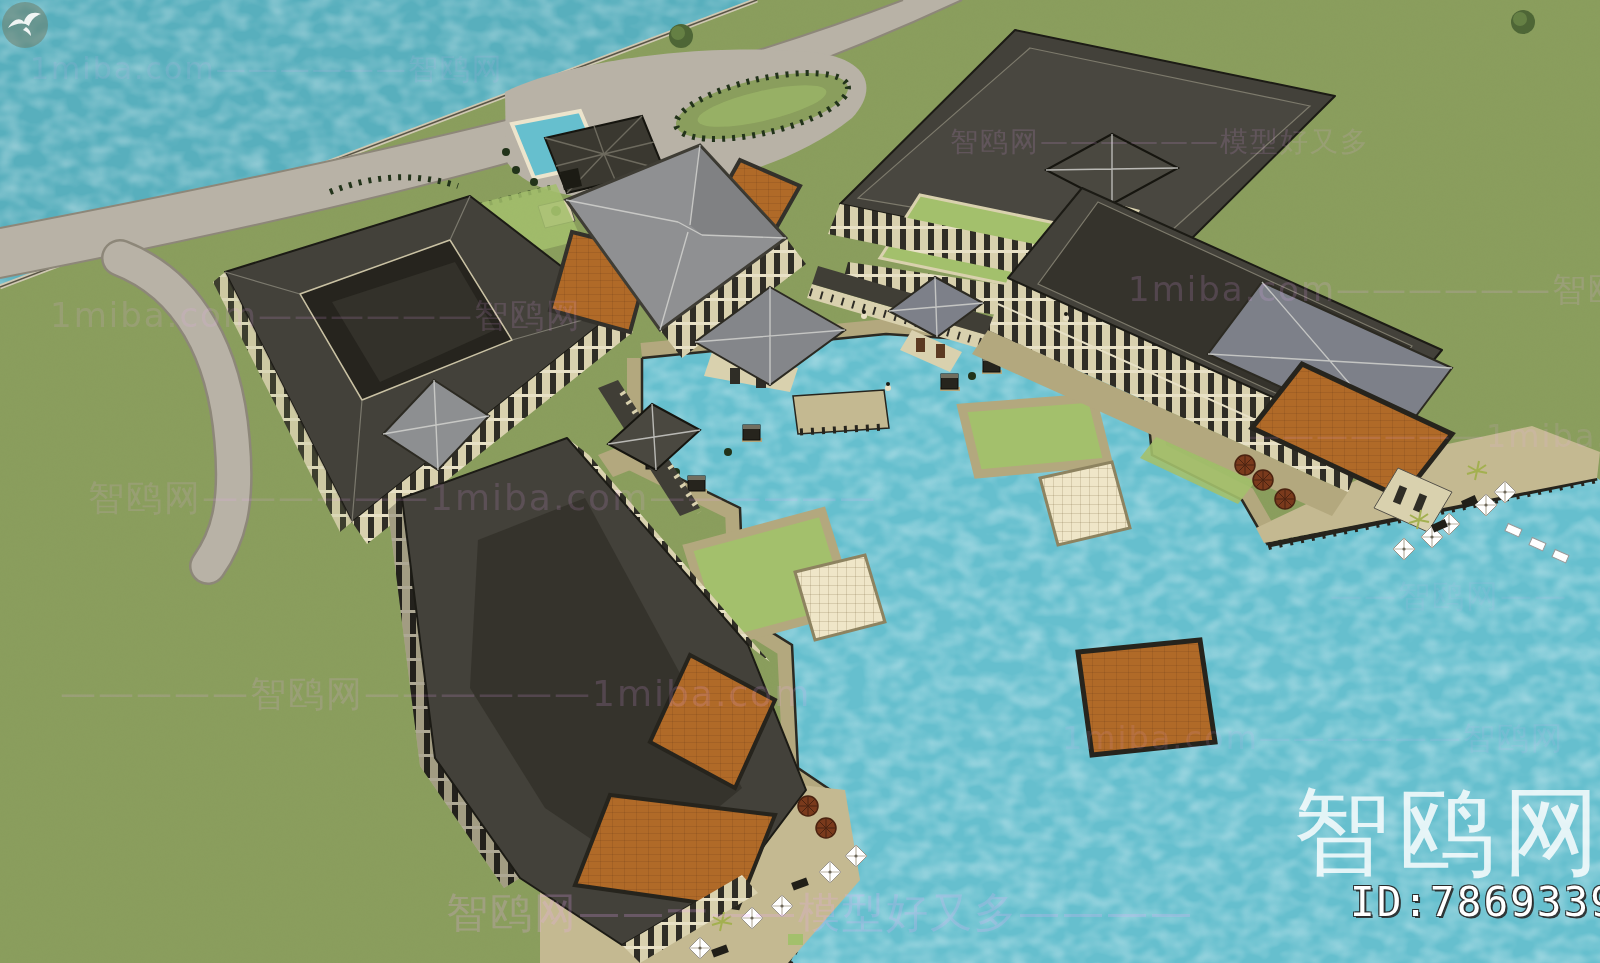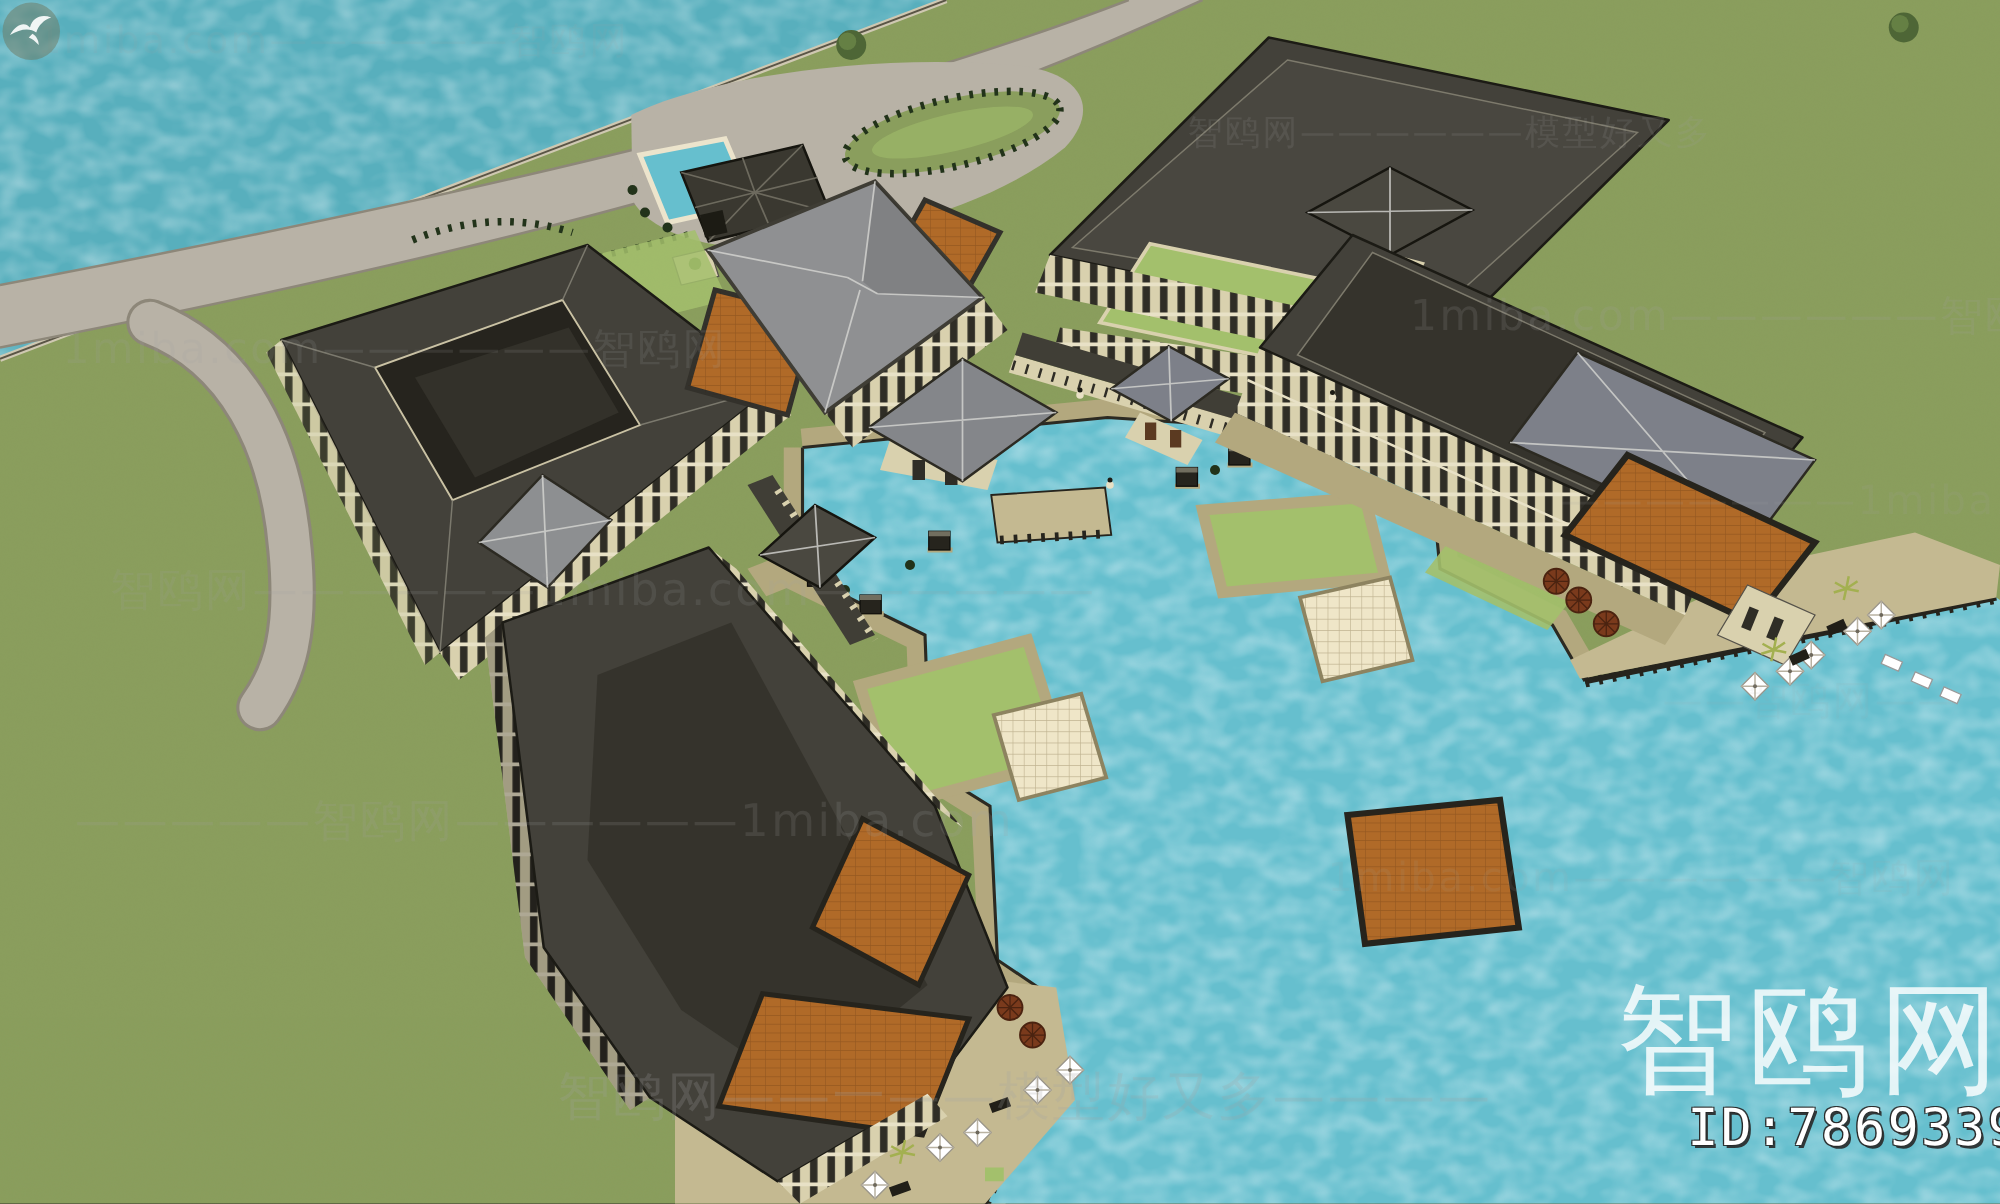--- a/index.html
+++ b/index.html
@@ -14,22 +14,22 @@
   .f-roofdark{fill:var(--c-roof_dark,#43413A);} .f-roofflat{fill:var(--c-roof_flat,#35332C);}
   .f-roofgray{fill:var(--c-roof_gray,#8F9092);} .f-roofslate{fill:var(--c-roof_slate,#7D8089);}
   .f-terra{fill:var(--c-terracotta,#B06A28);}   .f-cream{fill:var(--c-wall_cream,#D9D1AE);}
   .f-win{fill:var(--c-window_dark,#2F2D26);}
   .f-hedge{fill:var(--c-hedge,#22331A);}        .s-hedge{stroke:var(--c-hedge,#22331A);}
   .s-pier{stroke:var(--c-pier,#26241D);}
   .edge-dark{stroke:#1C1B15;stroke-width:2;stroke-linejoin:round;}
   .hipline{stroke:#D6D6D2;stroke-width:1.4;fill:none;opacity:.8;}
   .hipdark{stroke:#8A877A;stroke-width:1.2;fill:none;opacity:.8;}
   
-  .wm{position:absolute;white-space:nowrap;color:#a3a3a3;letter-spacing:2px;line-height:1;
-      pointer-events:none;user-select:none;}
+  .wm{position:absolute;white-space:nowrap;color:#f0abfc;letter-spacing:2px;line-height:1;
+      pointer-events:none;user-select:none;margin-top:36px;}
   .wm-logo-text{position:absolute;left:1293px;top:768px;font-size:97px;letter-spacing:8px;
       color:rgba(255,255,255,.82);white-space:nowrap;}
   .wm-id{position:absolute;left:1350px;top:878px;font-size:41px;letter-spacing:2px;color:#fff;
       font-family:"DejaVu Sans Mono","Liberation Mono",monospace;
       text-shadow:2px 2px 0 rgba(40,40,40,.9),-1px -1px 0 rgba(40,40,40,.9),
                   1px -1px 0 rgba(40,40,40,.9),-1px 1px 0 rgba(40,40,40,.9);}
   .seagull{position:absolute;left:400px;top:860px;}
 </style>
 </head>
 <body>
@@ -324,21 +324,21 @@
         <circle cx="888" cy="384" r="2" fill="#1C1B14"></circle>
 </g>
 </svg>
 
 <div>
   <span class="wm" style="left:30px;top:18px;font-size:30px;opacity:.10">1miba.com——————智鸥网</span>
   <span class="wm" style="left:950px;top:92px;font-size:28px;opacity:.14">智鸥网——————模型好又多</span>
   <span class="wm" style="left:1128px;top:236px;font-size:34px;opacity:.16">1miba.com——————智鸥网———</span>
   <span class="wm" style="left:50px;top:262px;font-size:34px;opacity:.14">1miba.com——————智鸥网</span>
   <span class="wm" style="left:1248px;top:384px;font-size:32px;opacity:.12">———————1miba.com</span>
-  <span class="wm" style="left:88px;top:455px;font-size:36px;opacity:.14">智鸥网——————1miba.com——————</span>
+  <span class="wm" style="left:88px;top:444px;font-size:36px;opacity:.14">智鸥网——————1miba.com——————</span>
   <span class="wm" style="left:60px;top:640px;font-size:36px;opacity:.16">—————智鸥网——————1miba.com</span>
   <span class="wm" style="left:1062px;top:686px;font-size:32px;opacity:.10">1miba.com——————智鸥网</span>
   <span class="wm" style="left:446px;top:856px;font-size:42px;opacity:.22">智鸥网——一——模型好又多————</span>
   <span class="wm" style="left:1330px;top:544px;font-size:32px;opacity:.08">——智鸥网——</span>
 
   <svg class="seagull" width="50" height="50" viewBox="0 0 50 50">
     <circle cx="25" cy="25" r="23" fill="rgba(110,120,95,.5)"></circle>
     <path d="M8,28 C13,19 20,17 24,22 C26,14 33,11 41,14 C35,16 31,20 29,26 C24,22 16,23 8,28 Z
              M26,27 C29,29 31,32 31,36 C28,33 26,31 23,30 Z" fill="rgba(255,255,255,.9)"></path>
   </svg>

